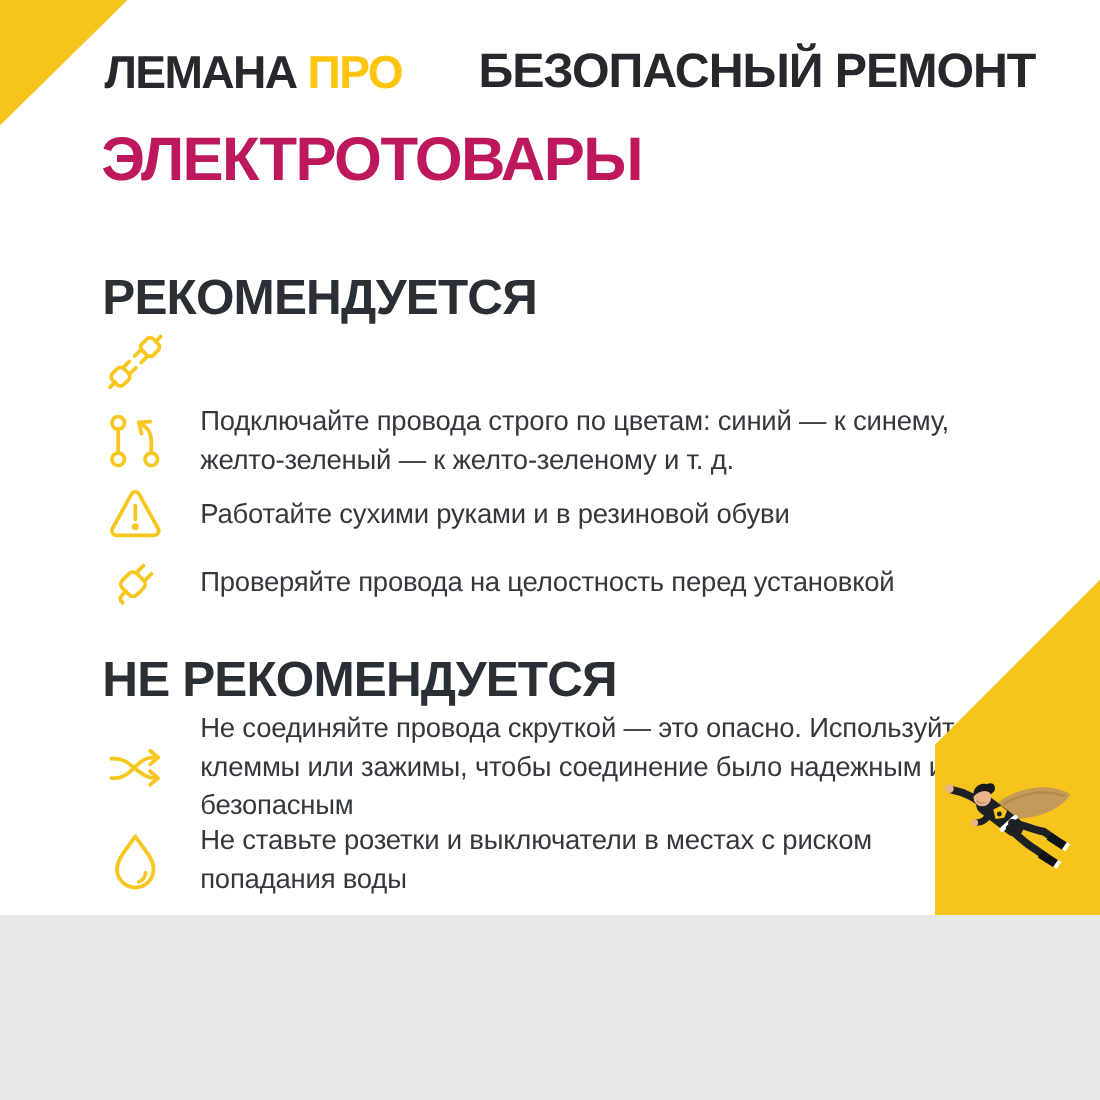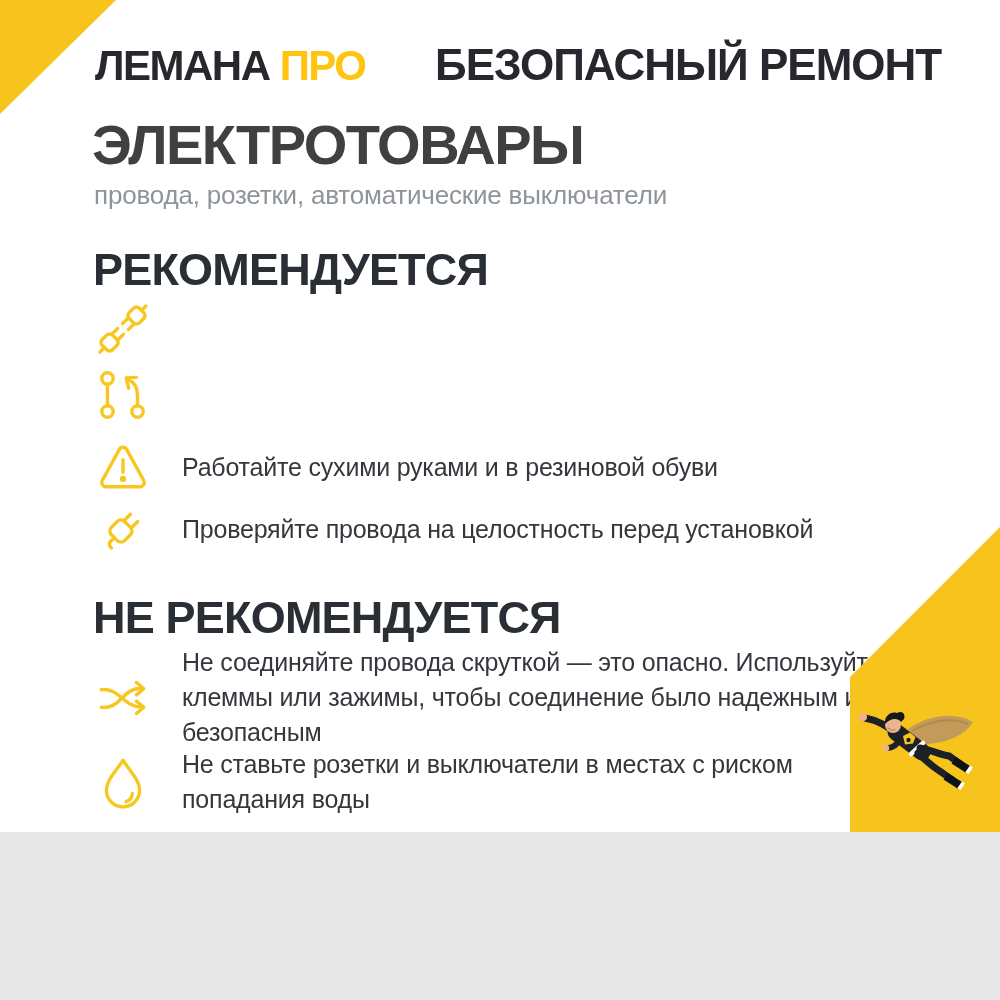--- a/index.html
+++ b/index.html
@@ -25,21 +25,21 @@
   }
   .brand .accent { color:#FFC40D; }
   .program-title {
     position:absolute; left:435px; top:40px; font-size:44px; font-weight:bold;
     letter-spacing:-1px; color:#26282D; white-space:nowrap;
   }
 
   
   .page-title {
     position:absolute; left:92px; top:112px; font-size:56px; font-weight:bold;
-    letter-spacing:-1.5px; color:#404040;
+    letter-spacing:-1.5px; color:#be185d;
   }
   .page-subtitle {
     position:absolute; left:94px; top:180px; font-size:26px; color:#8E949B;
     letter-spacing:-0.2px;
   }
 
   .section-heading {
     position:absolute; left:93px; font-size:45px; font-weight:bold;
     letter-spacing:-0.8px; color:#2A2F36;
   }
@@ -66,21 +66,20 @@
 
   <div class="corner-tl"></div>
 
   <div class="brand">
     <span>ЛЕМАНА</span>
     <span class="accent">ПРО</span>
   </div>
   <div class="program-title">БЕЗОПАСНЫЙ РЕМОНТ</div>
 
   <h1 class="page-title">ЭЛЕКТРОТОВАРЫ</h1>
-  <div class="page-subtitle">провода, розетки, автоматические выключатели</div>
 
   <h2 class="section-heading heading-rec">РЕКОМЕНДУЕТСЯ</h2>
 
   <div class="item-row row-1">
     <div class="icon-box">
       <svg width="58" height="58" viewBox="0 0 56 56">
         <g class="icon-stroke" transform="translate(15,41) rotate(-45)">
           <rect x="-7" y="-7" width="14" height="14" rx="4"></rect>
           <path d="M7 -4 H15 M7 4 H15 M-7 0 H-13"></path>
         </g>
@@ -98,20 +97,21 @@
         <g class="icon-stroke">
           <circle cx="13" cy="12" r="5.5"></circle>
           <circle cx="13" cy="44" r="5.5"></circle>
           <path d="M13 17.5 V38.5"></path>
           <circle cx="42" cy="44" r="5.5"></circle>
           <path d="M42 38.5 V28 Q42 17 33 13"></path>
           <path d="M41 11 L31 11.5 L33.5 21.5"></path>
         </g>
       </svg>
     </div>
+    <div class="item-text">Подключайте провода строго по цветам: синий — к синему, желто-зеленый — к желто-зеленому и т. д.</div>
   </div>
 
   <div class="item-row row-3">
     <div class="icon-box">
       <svg width="58" height="58" viewBox="0 0 56 56">
         <g class="icon-stroke">
           <path d="M24.5 11 C26 8.2 30 8.2 31.5 11 L48 41 C49.5 43.8 47.6 47 44.4 47 L11.6 47 C8.4 47 6.5 43.8 8 41 Z"></path>
           <path d="M28 21 V33"></path>
           <circle cx="28" cy="39.5" r="1.4" fill="#F8C71F"></circle>
         </g>

